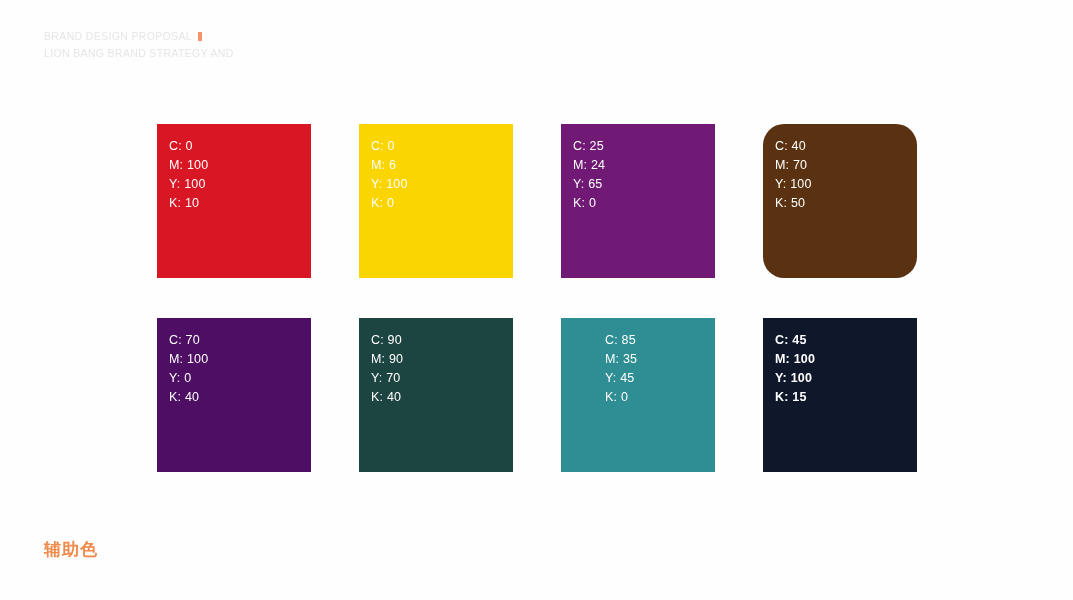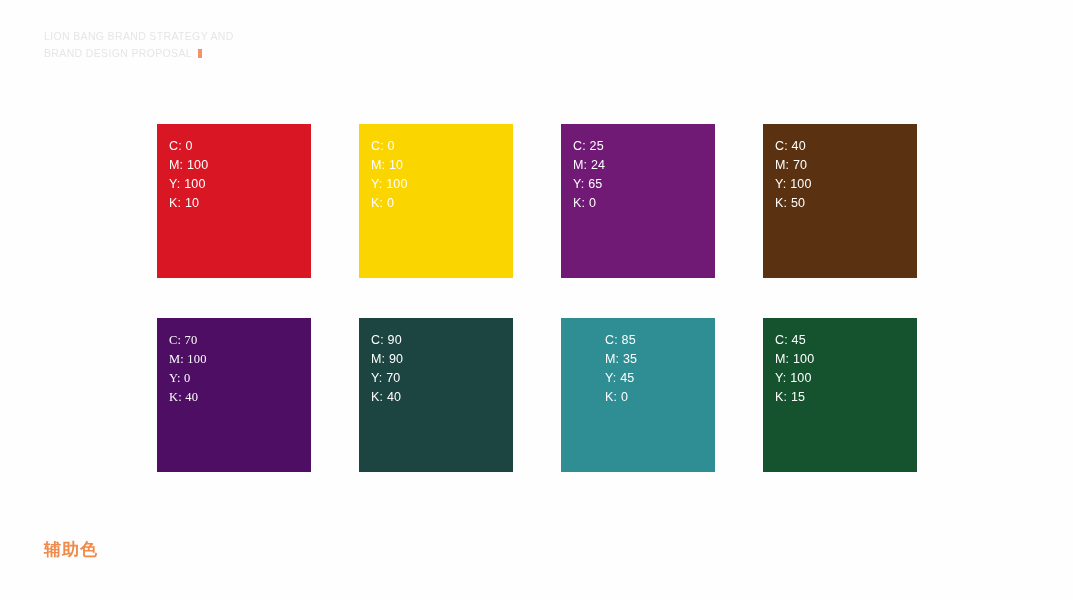--- a/index.html
+++ b/index.html
@@ -89,61 +89,61 @@
     letter-spacing: 1px;
     font-weight: 700;
   }
 </style>
 </head>
 <body>
 
 <div class="slide" style="background: rgb(254, 254, 254);">
 
   <div class="header">
-    <div class="header-line" style="color: rgb(230, 230, 230);">LION BANG BRAND STRATEGY AND</div>
     <div class="header-line header-line-2" style="color: rgb(230, 230, 230);">
       <span>BRAND DESIGN PROPOSAL</span>
       <span class="header-mark" style="background: rgb(240, 128, 80);"></span>
     </div>
+    <div class="header-line" style="color: rgb(230, 230, 230);">LION BANG BRAND STRATEGY AND</div>
   </div>
 
   <div class="swatch-grid">
       <div class="swatch" style="background: rgb(217, 22, 35);">
         <div class="swatch-values">
           <div class="swatch-line">C: 0</div>
           <div class="swatch-line">M: 100</div>
           <div class="swatch-line">Y: 100</div>
           <div class="swatch-line">K: 10</div>
         </div>
       </div>
       <div class="swatch" style="background: rgb(251, 213, 0);">
         <div class="swatch-values">
           <div class="swatch-line">C: 0</div>
-          <div class="swatch-line">M: 10</div>
+          <div class="swatch-line">M: 6</div>
           <div class="swatch-line">Y: 100</div>
           <div class="swatch-line">K: 0</div>
         </div>
       </div>
       <div class="swatch" style="background: #701a75;">
         <div class="swatch-values">
           <div class="swatch-line">C: 25</div>
           <div class="swatch-line">M: 24</div>
           <div class="swatch-line">Y: 65</div>
           <div class="swatch-line">K: 0</div>
         </div>
       </div>
-      <div class="swatch" style="background: rgb(91, 50, 17);">
+      <div class="swatch" style="background: rgb(91, 50, 17); border-radius: 21px;">
         <div class="swatch-values">
           <div class="swatch-line">C: 40</div>
           <div class="swatch-line">M: 70</div>
           <div class="swatch-line">Y: 100</div>
           <div class="swatch-line">K: 50</div>
         </div>
       </div>
-      <div class="swatch" style="background: rgb(77, 14, 99); font-family: Liberation Serif, serif;">
+      <div class="swatch" style="background: rgb(77, 14, 99);">
         <div class="swatch-values">
           <div class="swatch-line">C: 70</div>
           <div class="swatch-line">M: 100</div>
           <div class="swatch-line">Y: 0</div>
           <div class="swatch-line">K: 40</div>
         </div>
       </div>
       <div class="swatch" style="background: rgb(28, 68, 64);">
         <div class="swatch-values">
           <div class="swatch-line">C: 90</div>
@@ -153,21 +153,21 @@
         </div>
       </div>
       <div class="swatch" style="background: rgb(46, 142, 147); padding-left: 44px;">
         <div class="swatch-values">
           <div class="swatch-line">C: 85</div>
           <div class="swatch-line">M: 35</div>
           <div class="swatch-line">Y: 45</div>
           <div class="swatch-line">K: 0</div>
         </div>
       </div>
-      <div class="swatch" style="background: #14532d;">
+      <div class="swatch" style="background: #0f172a; font-weight: bold;">
         <div class="swatch-values">
           <div class="swatch-line">C: 45</div>
           <div class="swatch-line">M: 100</div>
           <div class="swatch-line">Y: 100</div>
           <div class="swatch-line">K: 15</div>
         </div>
       </div>
     </div>
 
   <div class="caption" style="color: rgb(240, 138, 74);">辅助色</div>

